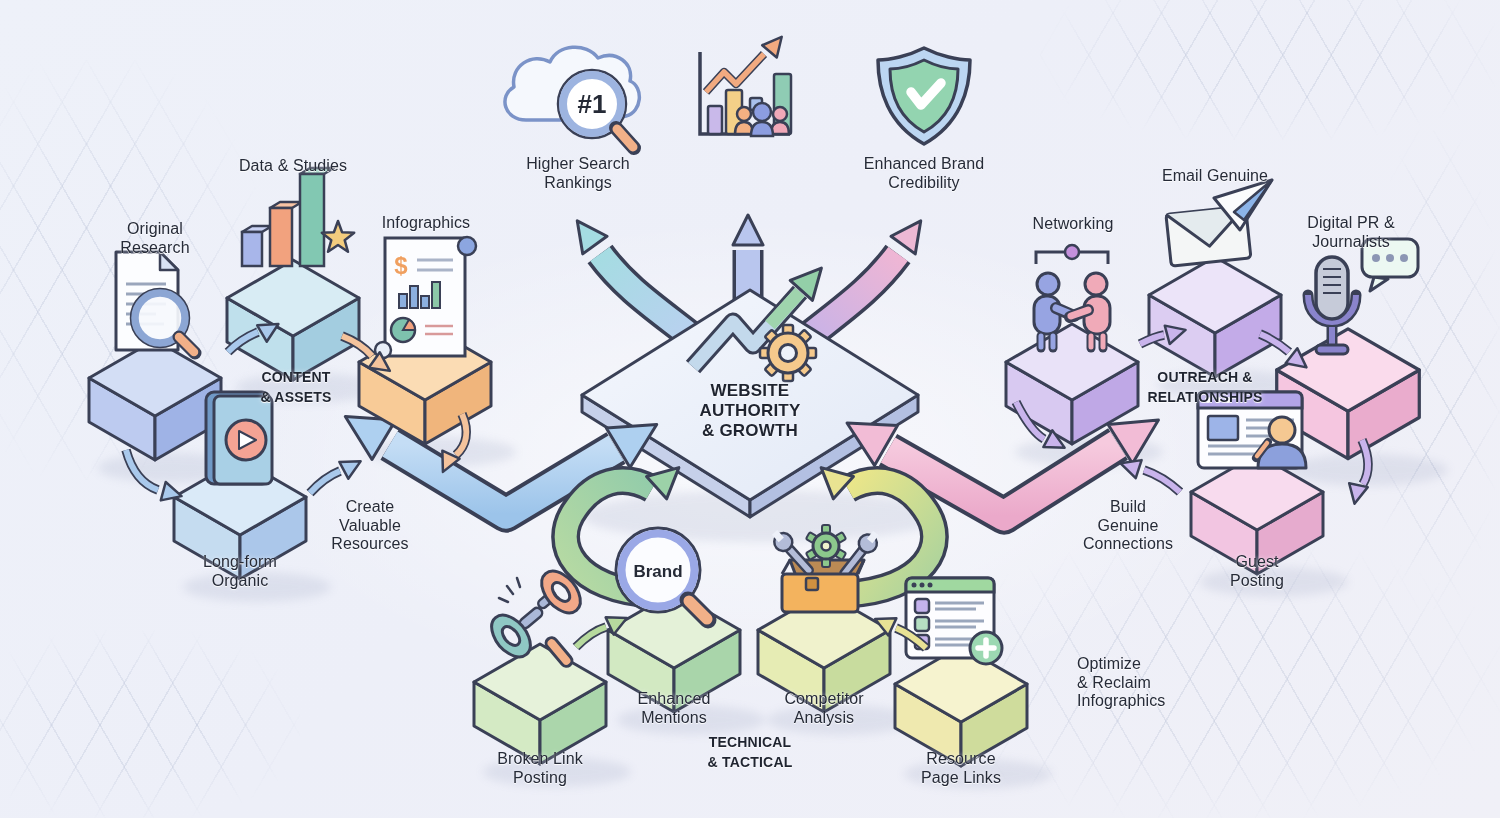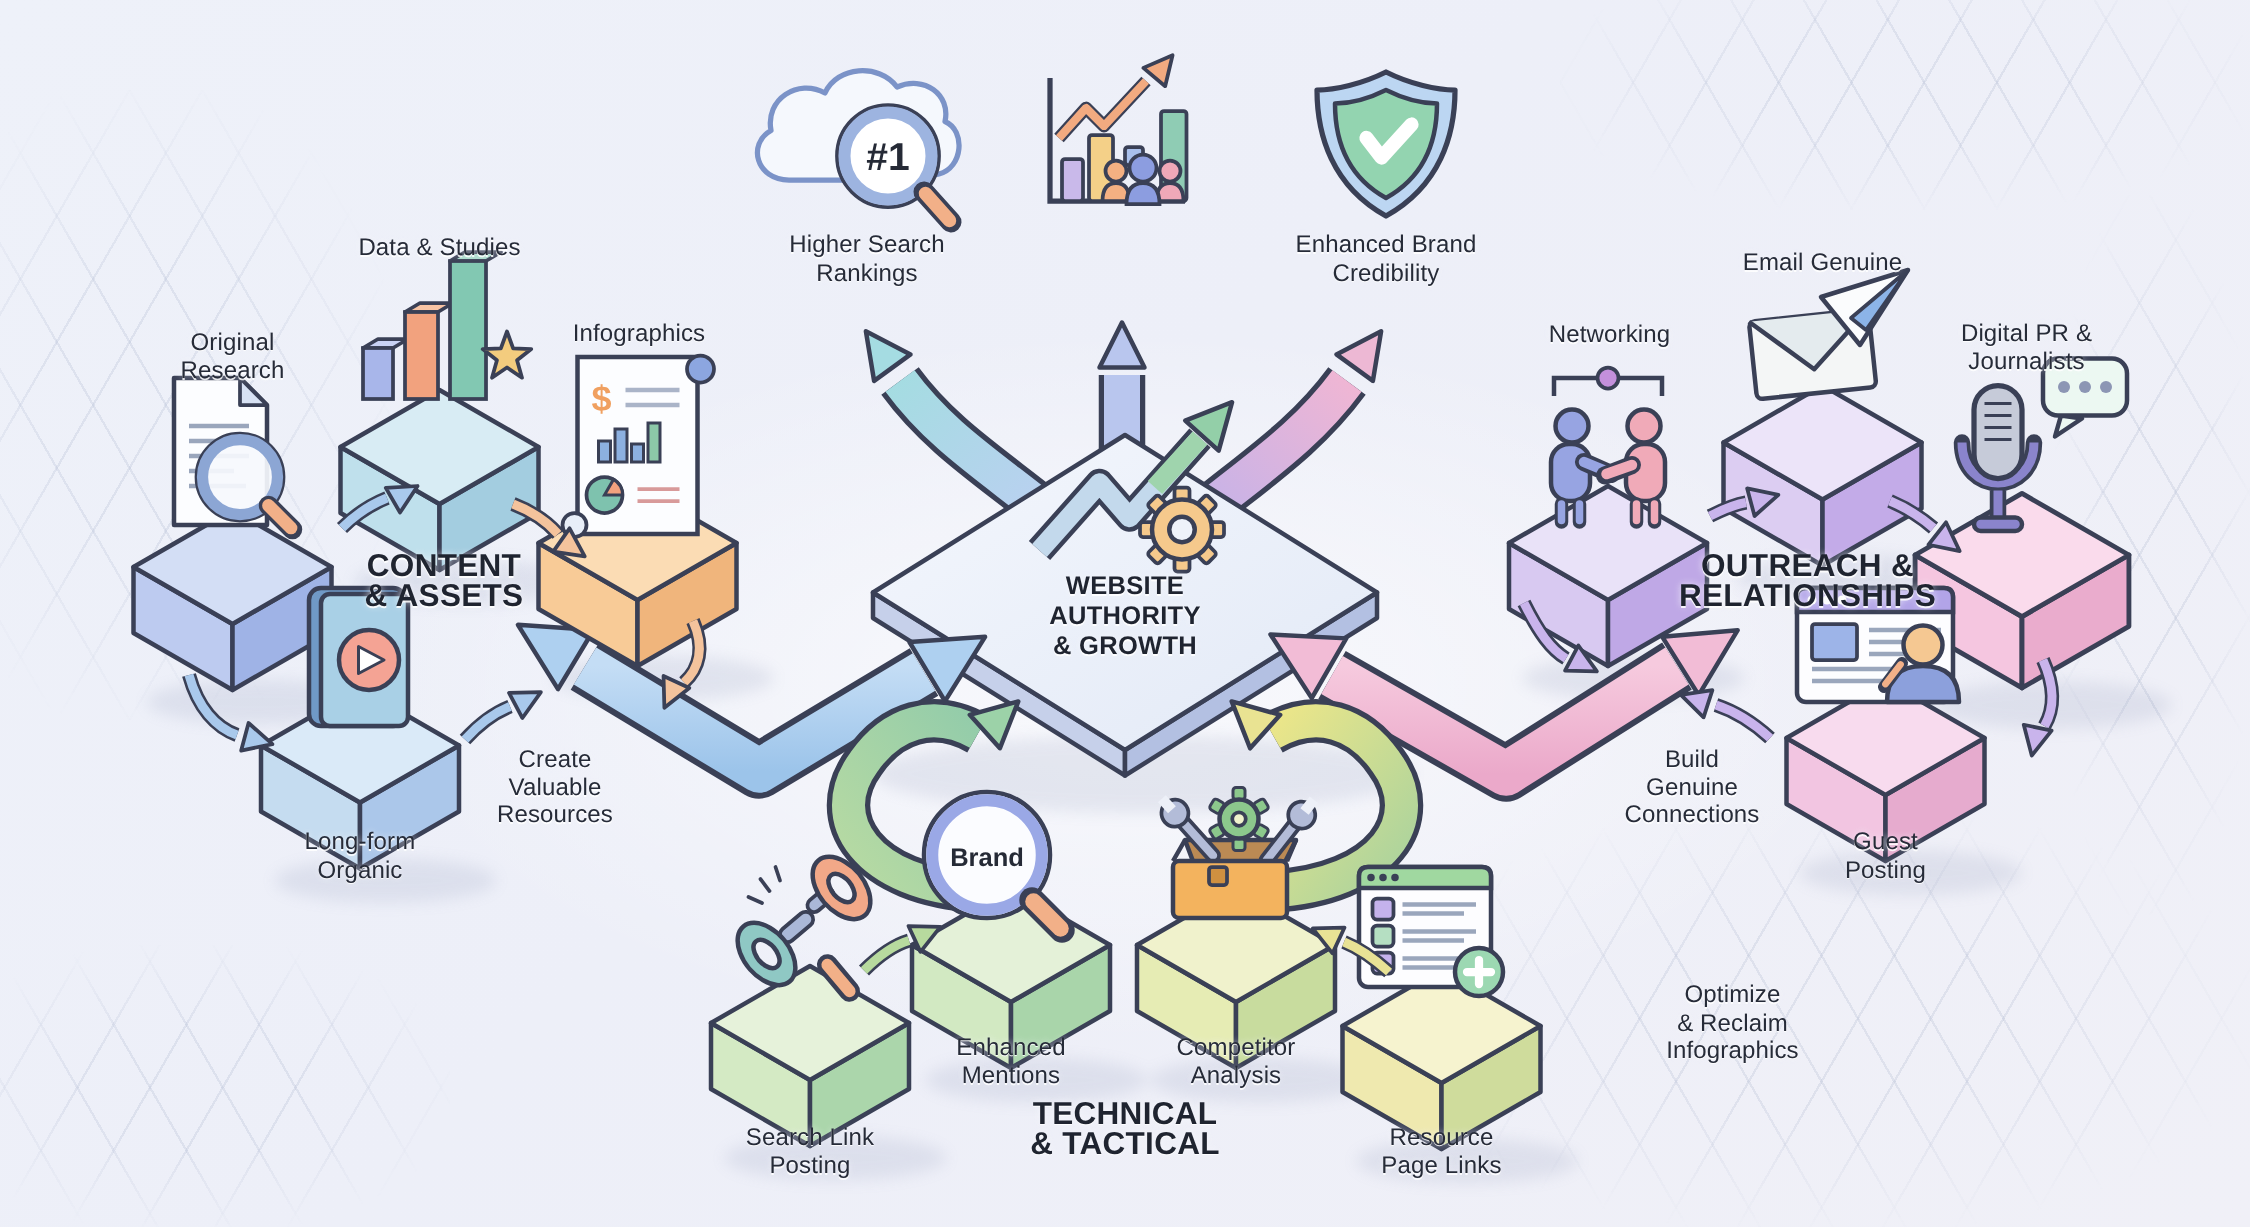--- a/index.html
+++ b/index.html
@@ -12,22 +12,22 @@
        background-image:
          repeating-linear-gradient(60deg,rgba(130,145,180,.28) 0 1.5px,transparent 1.5px 42px),
          repeating-linear-gradient(120deg,rgba(130,145,180,.28) 0 1.5px,transparent 1.5px 42px);
        -webkit-mask-image:radial-gradient(ellipse at center,#000 30%,transparent 75%);
        mask-image:radial-gradient(ellipse at center,#000 30%,transparent 75%);}
   svg.art{position:absolute;left:0;top:0;}
   .cf{stroke:#3a4056;stroke-width:3;stroke-linejoin:round;}
   .lbl{position:absolute;text-align:center;color:#262b38;font-size:16px;line-height:18.5px;
        font-weight:400;letter-spacing:.1px;
        text-shadow:0 1px 0 rgba(255,255,255,.85),0 0 5px rgba(246,248,252,.8);}
-  .lbl.bold{font-weight:700;font-size:21px;line-height:19.5px;color:#1f2430;letter-spacing:.2px;}
-  .lbl.left{text-align:center;}
+  .lbl.bold{font-weight:700;font-size:14px;line-height:19.5px;color:#1f2430;letter-spacing:.2px;}
+  .lbl.left{text-align:left;margin-left:32px;}
 </style>
 </head>
 <body>
 
 <div class="stage">
   <div class="floor"></div>
   <div class="lat" style="left:-60px;top:60px;width:320px;height:420px"></div>
   <div class="lat" style="left:1040px;top:-30px;width:460px;height:170px"></div>
   <div class="lat" style="left:1370px;top:130px;width:130px;height:480px"></div>
   <div class="lat" style="left:930px;top:540px;width:570px;height:278px"></div>
@@ -538,21 +538,21 @@
     <div>Build</div>
     <div>Genuine</div>
     <div>Connections</div>
   </div>
   <div class="lbl" style="left:1167px;top:553px;width:180px">
     <div>Guest</div>
     <div>Posting</div>
   </div>
 
   <div class="lbl" style="left:450px;top:750px;width:180px">
-    <div>Search Link</div>
+    <div>Broken Link</div>
     <div>Posting</div>
   </div>
   <div class="lbl" style="left:584px;top:690px;width:180px">
     <div>Enhanced</div>
     <div>Mentions</div>
   </div>
   <div class="lbl bold" style="left:650px;top:733px;width:200px">
     <div>TECHNICAL</div>
     <div>&amp; TACTICAL</div>
   </div>

